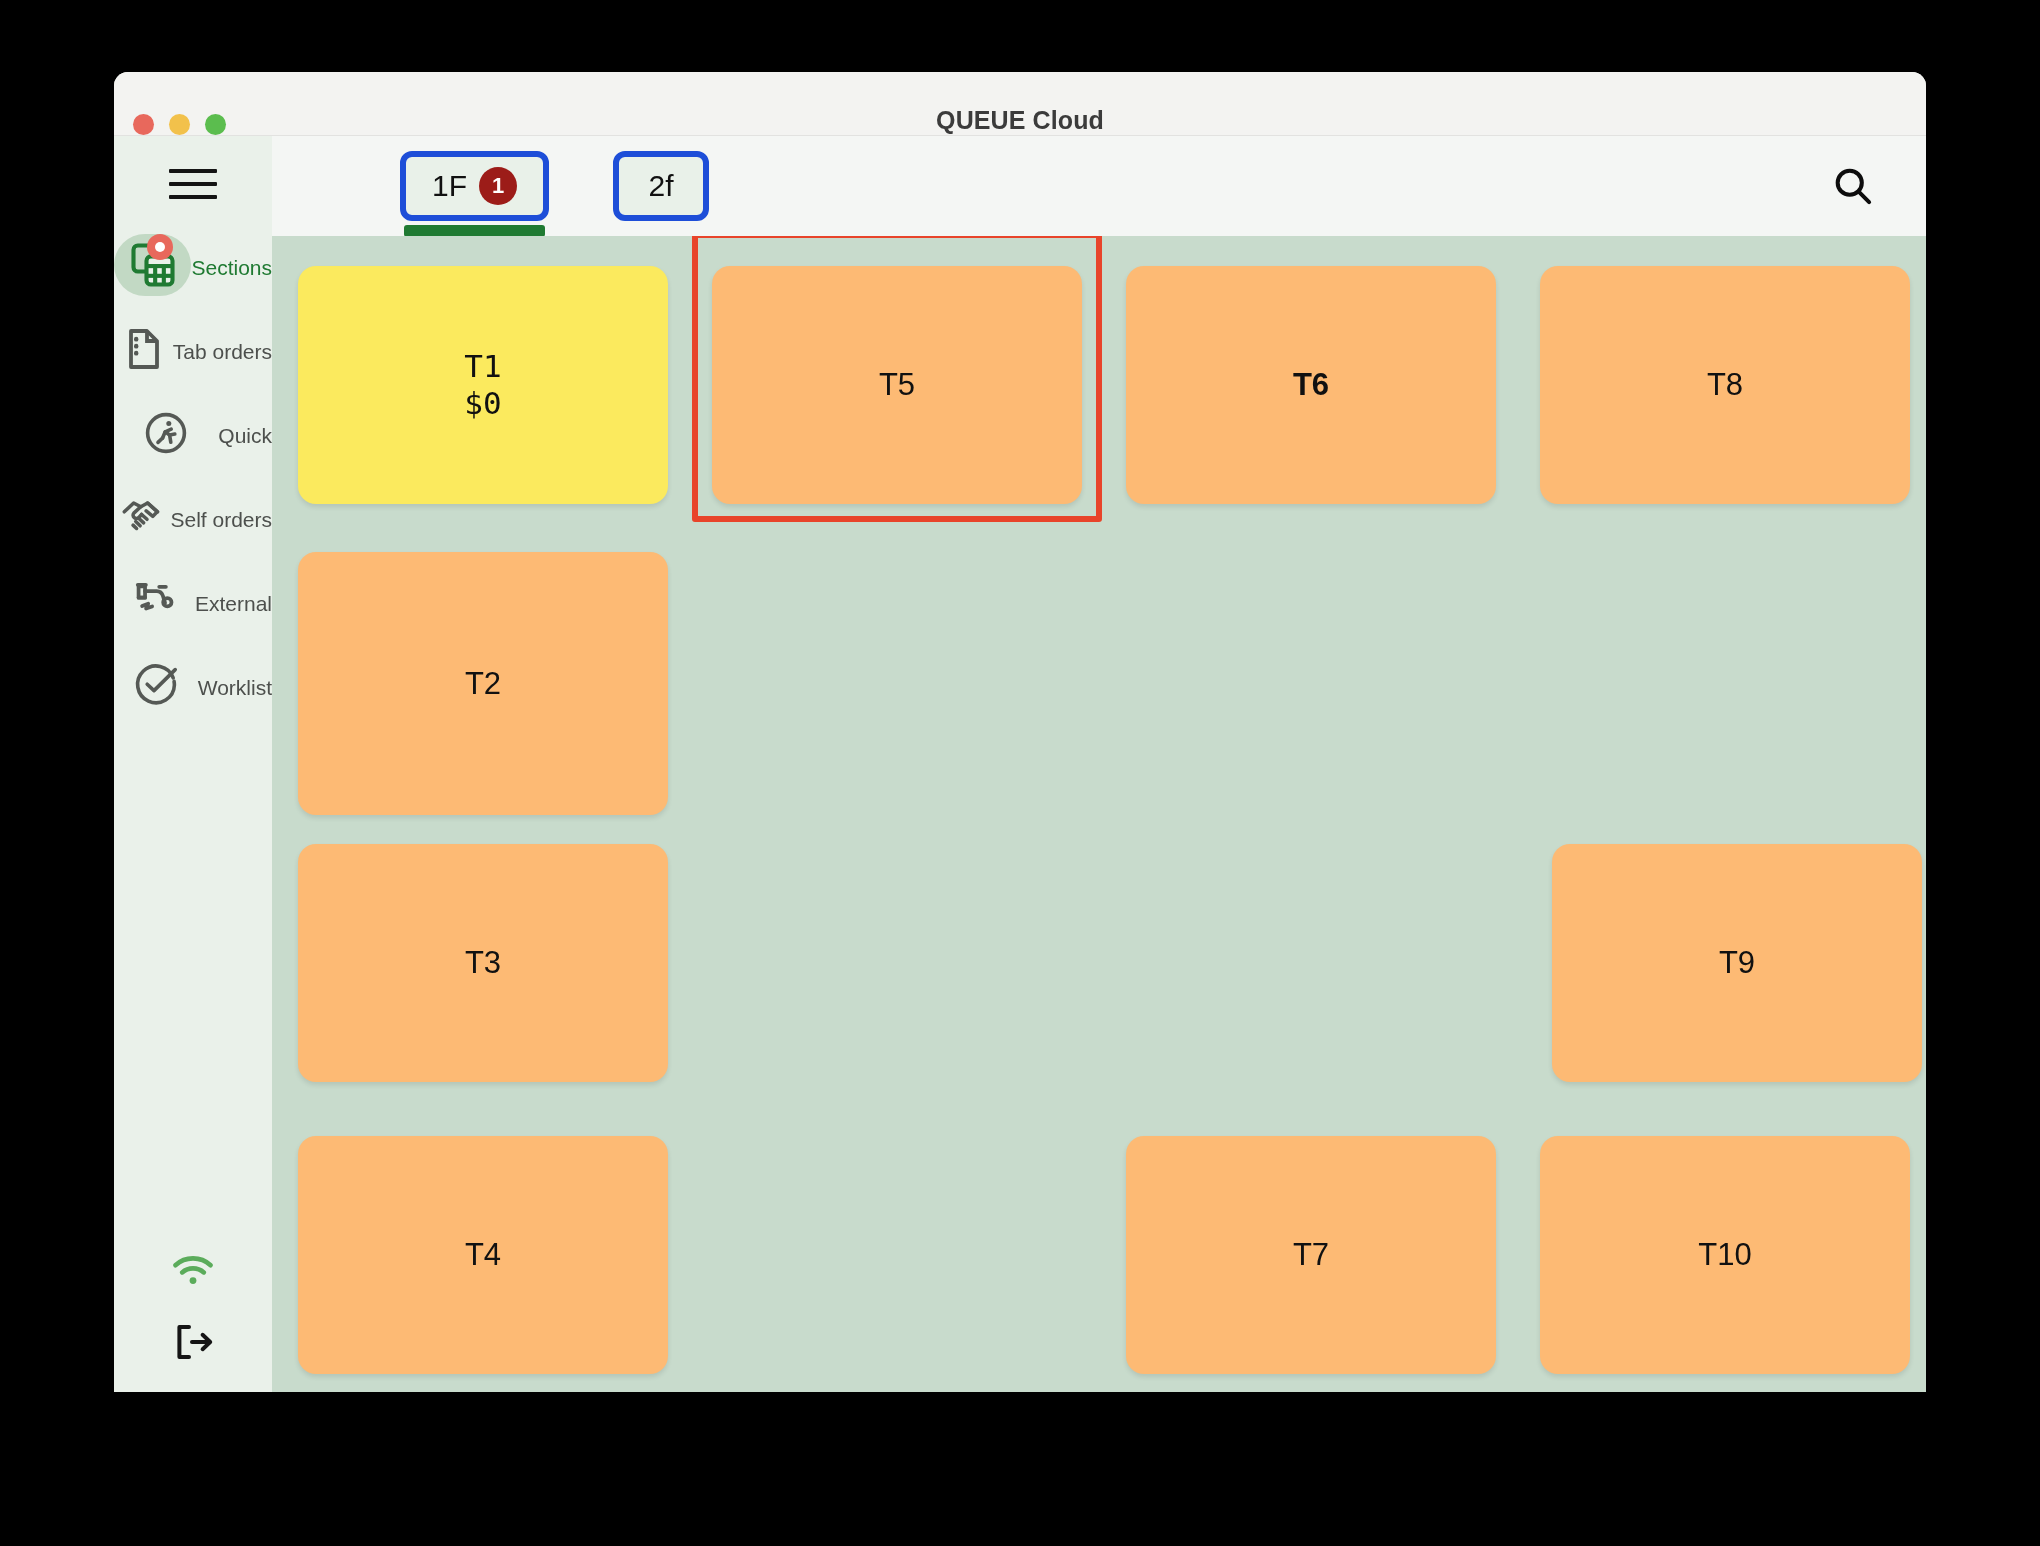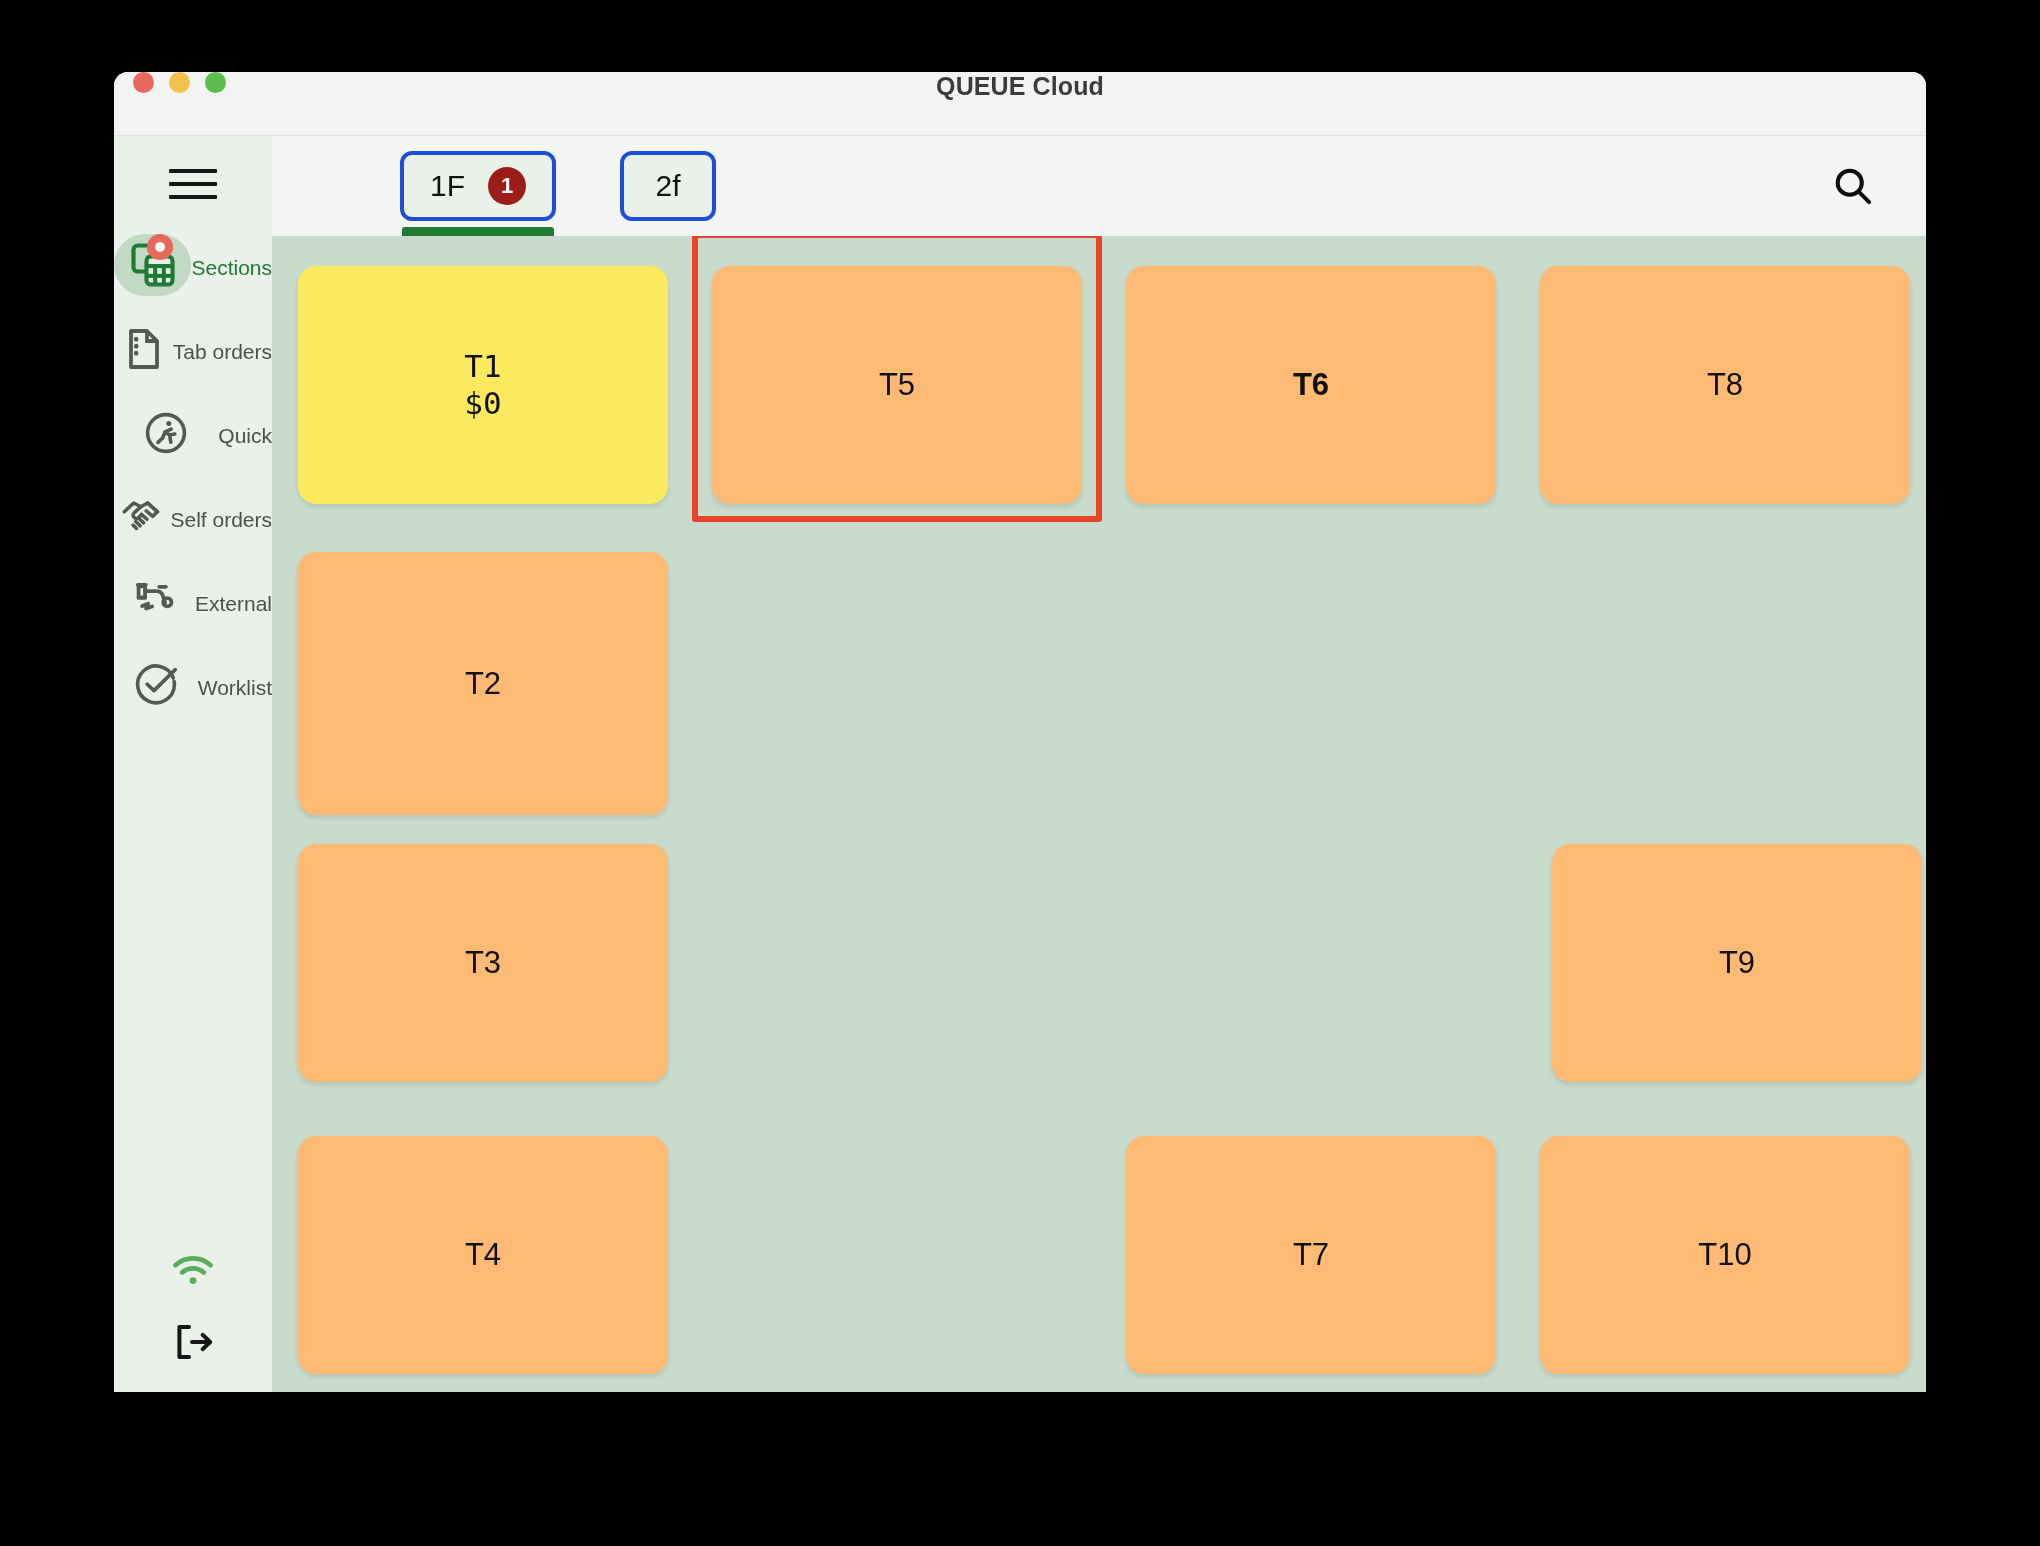--- a/index.html
+++ b/index.html
@@ -21,21 +21,21 @@
     box-shadow: 0 10px 36px rgba(0,0,0,0.35);
   }
 
   
   #titlebar {
     position: relative;
     height: 64px;
     background: #f3f3f1;
     border-bottom: 1px solid #e2e2e0;
     display: flex;
-    align-items: flex-start;
+    align-items: flex-end;
   }
   .traffic {
     position: absolute;
     left: 19px;
     display: flex;
     gap: 15px;
     align-items: center;
   }
   .tl-dot { width: 21px; height: 21px; border-radius: 50%; }
   .tl-red { background: #e8685c; }
@@ -131,25 +131,25 @@
     align-items: center;
     padding-left: 128px;
     padding-right: 44px;
     position: relative;
   }
   .floor-tab {
     position: relative;
     height: 70px;
     min-width: 96px;
     padding: 0 26px;
-    border: 4px solid #1d4ed8;
+    border: 6px solid #1d4ed8;
     border-radius: 12px;
     background: #e9f1e9;
     display: flex; align-items: center; justify-content: center;
-    gap: 23px;
+    gap: 12px;
     margin-right: 64px;
     cursor: pointer;
     font-size: 30px;
     color: #111;
   }
   .floor-tab .tab-badge {
     width: 38px; height: 38px;
     border-radius: 50%;
     background: #9c1c18;
     color: #fff;

